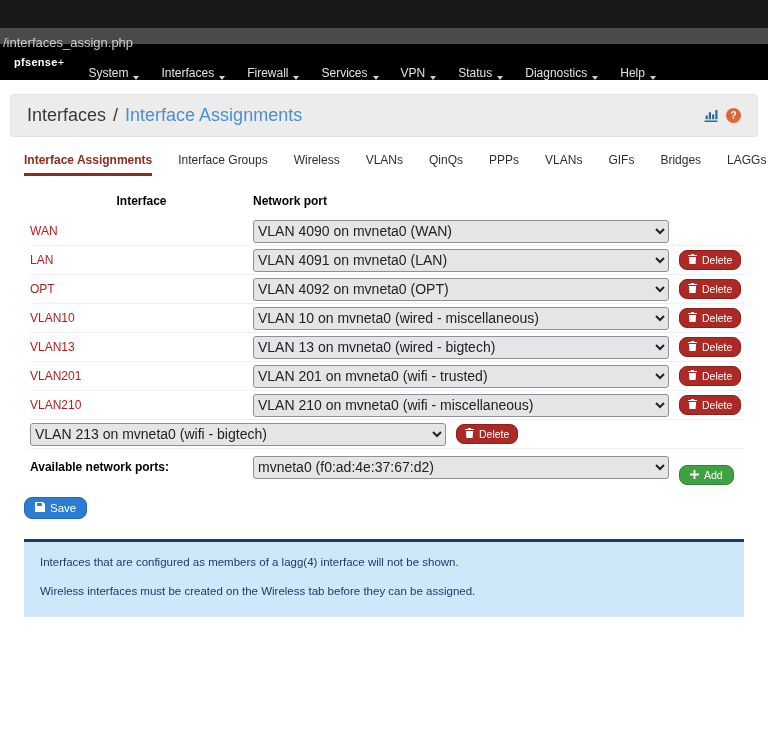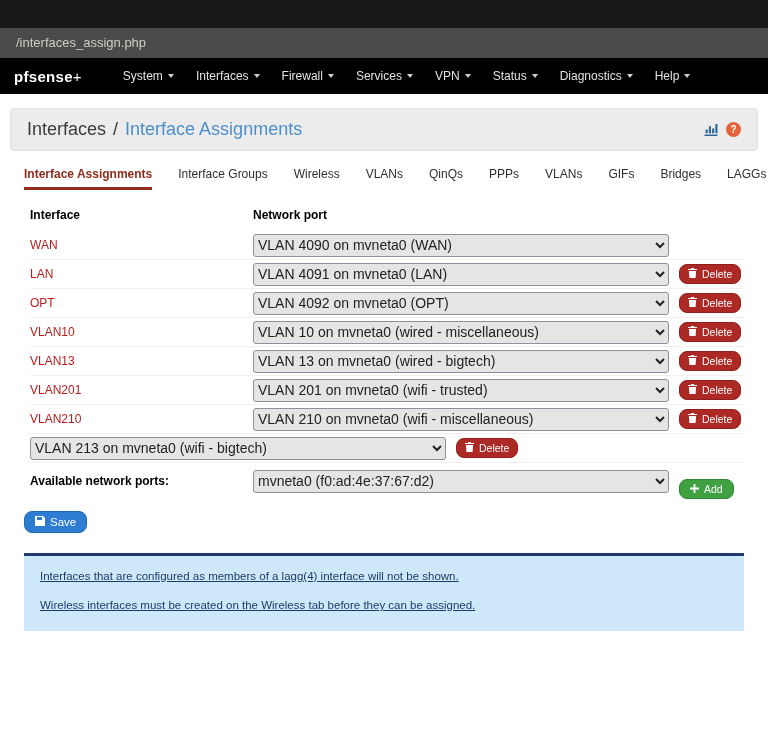--- a/index.html
+++ b/index.html
@@ -7,34 +7,34 @@
   body {
     width: 768px; height: 750px; overflow: hidden;
     background: #ffffff;
     font-family: "Liberation Sans", sans-serif;
     position: relative;
   }
 
   
   .chrome-top { height: 28px; background: #181818; }
   .chrome-url {
-    height: 30px; background: #4a4a4a; color: #d2ccc4;
-    font-size: 13px; line-height: 30px; padding-left: 16px;
+    height: 16px; background: #4a4a4a; color: #d2ccc4;
+    font-size: 13px; line-height: 30px; padding-left: 3px;
     white-space: nowrap;
   }
 
   
   .navbar {
     height: 36px; background: #000; display: flex; align-items: center;
     padding: 0 14px;
   }
-  .brand { color:#fff; font-size:15px; font-weight:700; letter-spacing:.3px; margin-right: 30px; cursor:pointer; }
+  .brand { color:#fff; font-size:11px; font-weight:700; letter-spacing:.3px; margin-right: 13px; cursor:pointer; }
   .brand .plus { font-weight: 400; }
   .nav-item {
-    color:#e2e2e2; font-size:12px; padding: 0 11px; display:flex; align-items:center;
+    color:#e2e2e2; font-size:12px; padding: 0 11px; display:flex; align-items:flex-end;
     height:36px; cursor:pointer; white-space:nowrap;
   }
   .caret {
     width:0; height:0; margin-left:5px;
     border-left:3px solid transparent; border-right:3px solid transparent;
     border-top:4px solid #cfcfcf;
   }
 
   
   .header-panel {
@@ -53,21 +53,21 @@
   }
 
   
   .tabs { display:flex; gap:26px; padding: 16px 24px 0; font-size:12px; }
   .tab { color:#2e2e2e; padding-bottom:6px; cursor:pointer; white-space:nowrap; }
   .tab.active { color:#8f2c1c; font-weight:700; border-bottom:3px solid #8f2c1c; }
 
   
   .assign-table { padding: 18px 24px 0 30px; }
   .thead { display:flex; font-size:12px; font-weight:700; color:#000; padding-bottom:9px; }
-  .col-if { width: 223px; }
+  .col-if { width: 223px; text-align: center; }
   .arow {
     display:flex; align-items:center; min-height:29px;
     border-bottom: 1px solid #f0f0f0;
   }
   .arow:last-child { border-bottom:none; }
   .ifname { width:223px; color:#b91c1c; font-size:12px; text-decoration:none; cursor:pointer; }
   .iflabel { width:223px; color:#000; font-size:12px; font-weight:700; }
   .port-select {
     width:416px; height:23px; font-size:14px; color:#222;
     border:1px solid #8f8f9d; border-radius:3px; background:#e5e5e5;
@@ -87,21 +87,21 @@
     margin: 12px 0 0 24px; background:#2c7cd1; border:1px solid #2468b0; color:#fff;
     font-size:11.5px; padding: 3px 10px; height:22px;
   }
   .btn-spacer { width:62px; margin-left:10px; }
 
   
   .infopanel {
     margin: 20px 24px 0; background:#cfe8f9; border-top:3px solid #1e3a68;
     padding: 13px 16px 4px; color:#1e3a68; font-size:11.5px; line-height:1.3;
   }
-  .infopanel p { margin: 0 0 14px; text-decoration: underline; }
+  .infopanel p { margin: 0 0 14px; }
 </style>
 </head>
 <body>
 
 
 
 
 <div class="chrome-top"></div>
 <div class="chrome-url">
   <span>/interfaces_assign.php</span>

